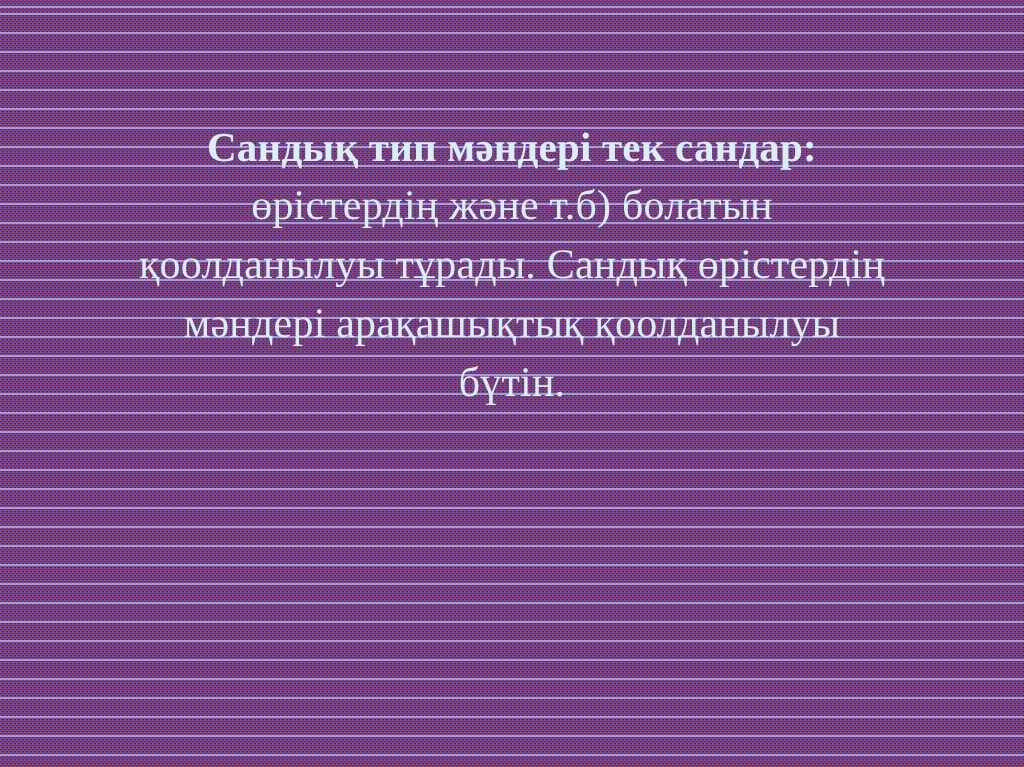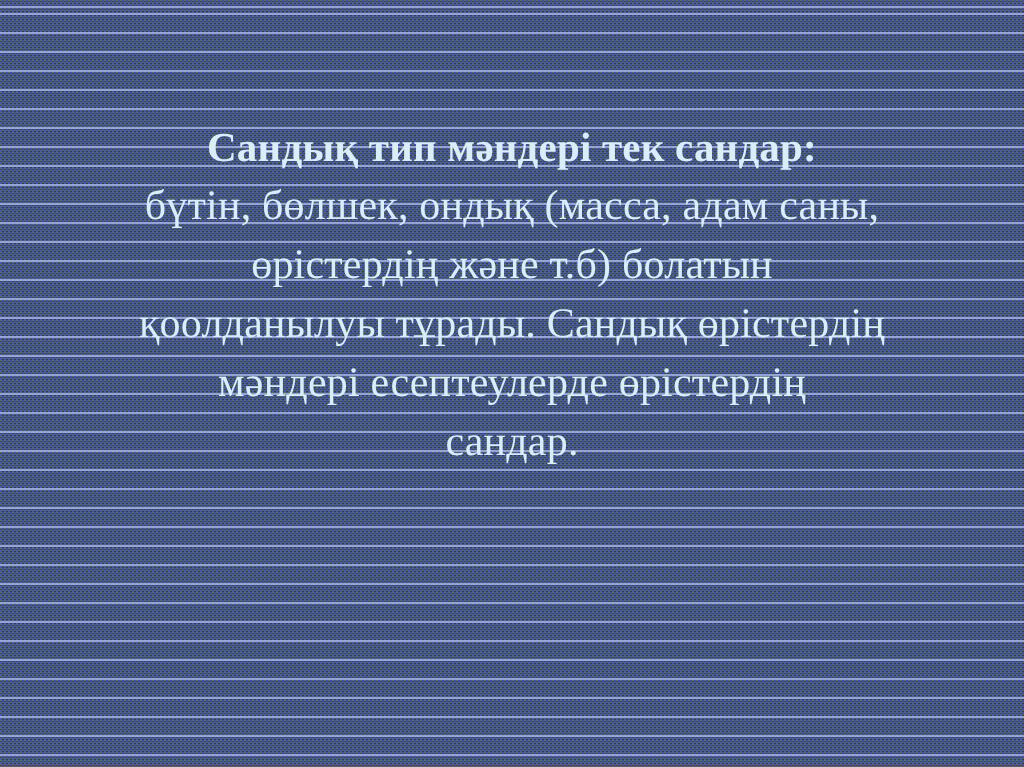--- a/index.html
+++ b/index.html
@@ -8,21 +8,21 @@
     padding: 0;
     width: 1024px;
     height: 767px;
     overflow: hidden;
   }
 
   .slide {
     position: relative;
     width: 1024px;
     height: 767px;
-    background-color: #4d7c0f;
+    background-color: #c2410c;
     overflow: hidden;
     font-family: "Liberation Serif", "DejaVu Serif", serif;
   }
 
   
   .dither-layer {
     position: absolute;
     inset: 0;
     background-image:
       linear-gradient(45deg,  rgba(74,72,226,0.85) 25%, transparent 25%, transparent 75%, rgba(74,72,226,0.85) 75%),
@@ -93,20 +93,19 @@
 <body>
 
 <div class="slide">
 
   <div class="dither-layer"></div>
   <div class="dither-layer2"></div>
   <div class="stripes-layer"></div>
 
   <div class="text-block">
     <span class="line title">Сандық тип мәндері тек сандар:</span>
-    <span class="line body">бүтін, бөлшек, ондық (масса, адам саны,</span>
     <span class="line body">өрістердің және т.б) болатын</span>
     <span class="line body">қоолданылуы тұрады. Сандық өрістердің</span>
-    <span class="line body">мәндері есептеулерде өрістердің</span>
-    <span class="line body">сандар.</span>
+    <span class="line body">мәндері арақашықтық қоолданылуы</span>
+    <span class="line body">бүтін.</span>
   </div>
 
 </div>
 
 </body></html>

